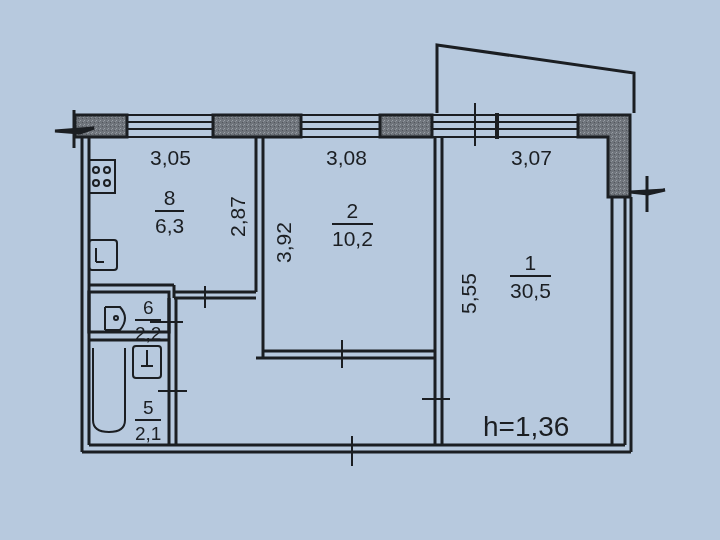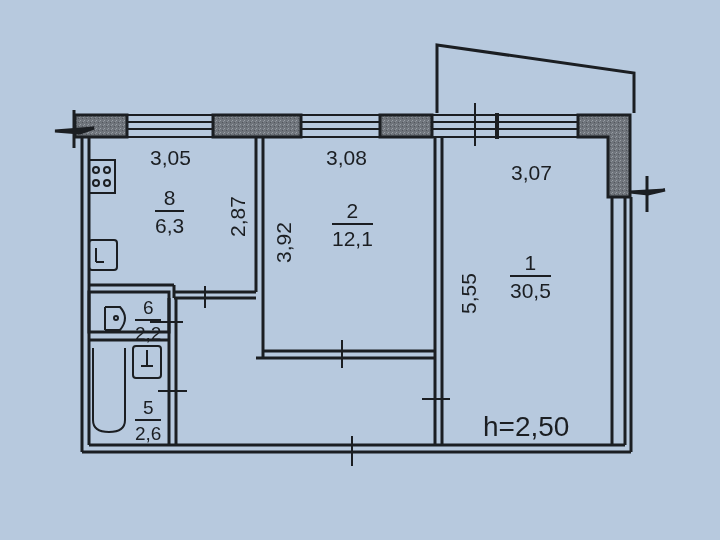--- a/index.html
+++ b/index.html
@@ -146,39 +146,39 @@
       <line x1="141" y1="366" x2="153" y2="366"></line>
     </g>
     <g stroke-width="2">
       <path d="M93,348 L93,420 Q93,432 109,432 Q125,432 125,420 L125,348"></path>
     </g>
   </g>
 </svg>
 
 <div class="lbl" style="left:150px;top:147px;">3,05</div>
 <div class="lbl" style="left:318px;top:147px;margin-left:8px;">3,08</div>
-<div class="lbl" style="left:511px;top:147px;margin-top:15px;">3,07</div>
+<div class="lbl" style="left:511px;top:147px;">3,07</div>
 <div class="lbl vert" style="left:217px;top:206px;">2,87</div>
 <div class="lbl vert" style="left:263px;top:232px;">3,92</div>
 <div class="lbl vert" style="left:448px;top:283px;">5,55</div>
 
 <div class="room-tag" style="left:155px;top:187px;">
   <span class="num">8</span>
   <span class="area">6,3</span>
 </div>
 <div class="room-tag" style="left:332px;top:200px;">
   <span class="num">2</span>
-  <span class="area">12,1</span>
+  <span class="area">10,2</span>
 </div>
 <div class="room-tag" style="left:510px;top:252px;">
   <span class="num">1</span>
   <span class="area">30,5</span>
 </div>
 <div class="room-tag" style="left:135px;top:298px;font-size:19px;">
   <span class="num">6</span>
   <span class="area">2,2</span>
 </div>
 <div class="room-tag" style="left:135px;top:398px;font-size:19px;">
   <span class="num">5</span>
-  <span class="area">2,6</span>
+  <span class="area">2,1</span>
 </div>
 
-<div class="lbl height-lbl" style="left:483px;top:413px;">h=2,50</div>
+<div class="lbl height-lbl" style="left:483px;top:413px;">h=1,36</div>
 
 </body></html>

